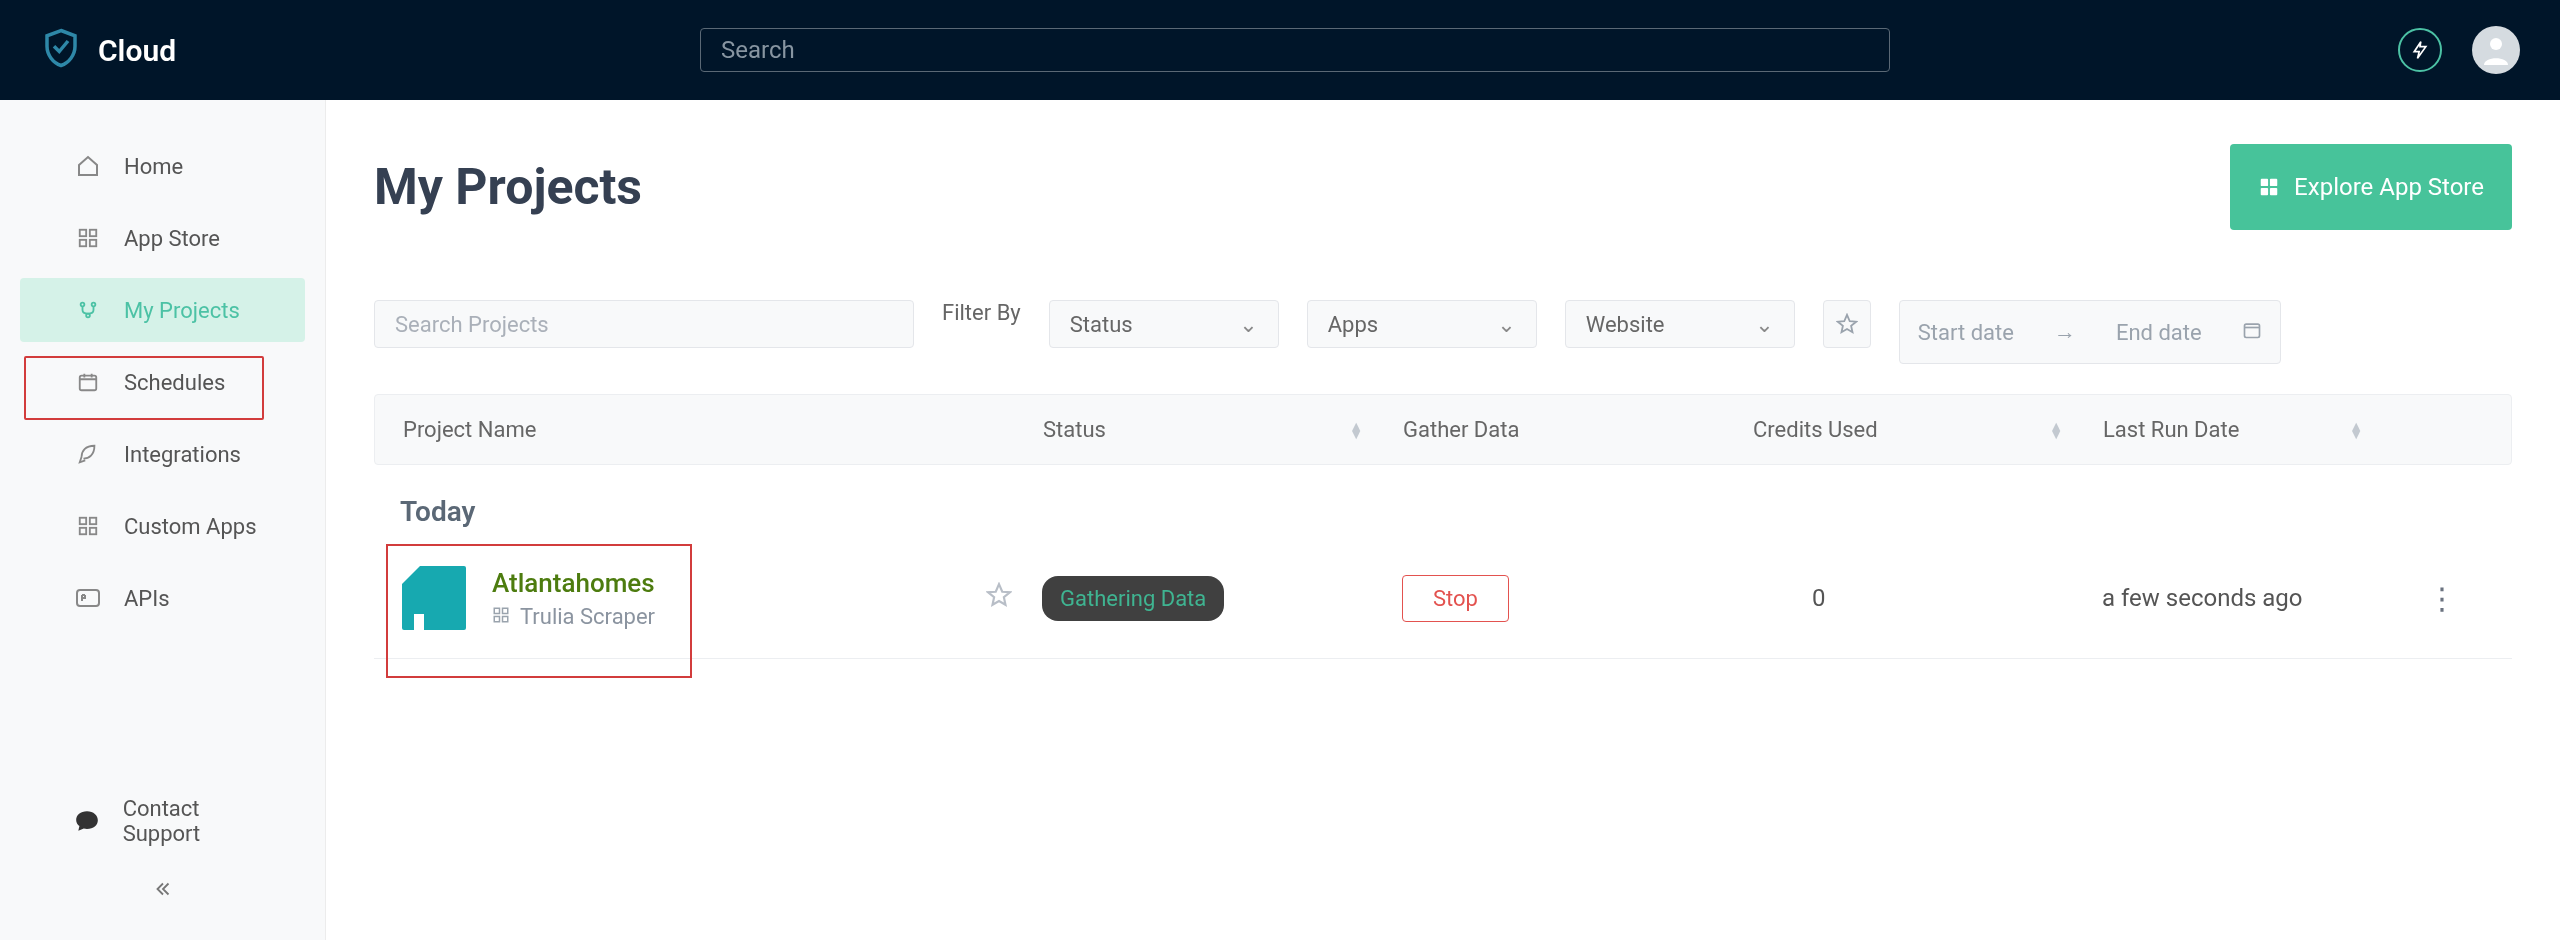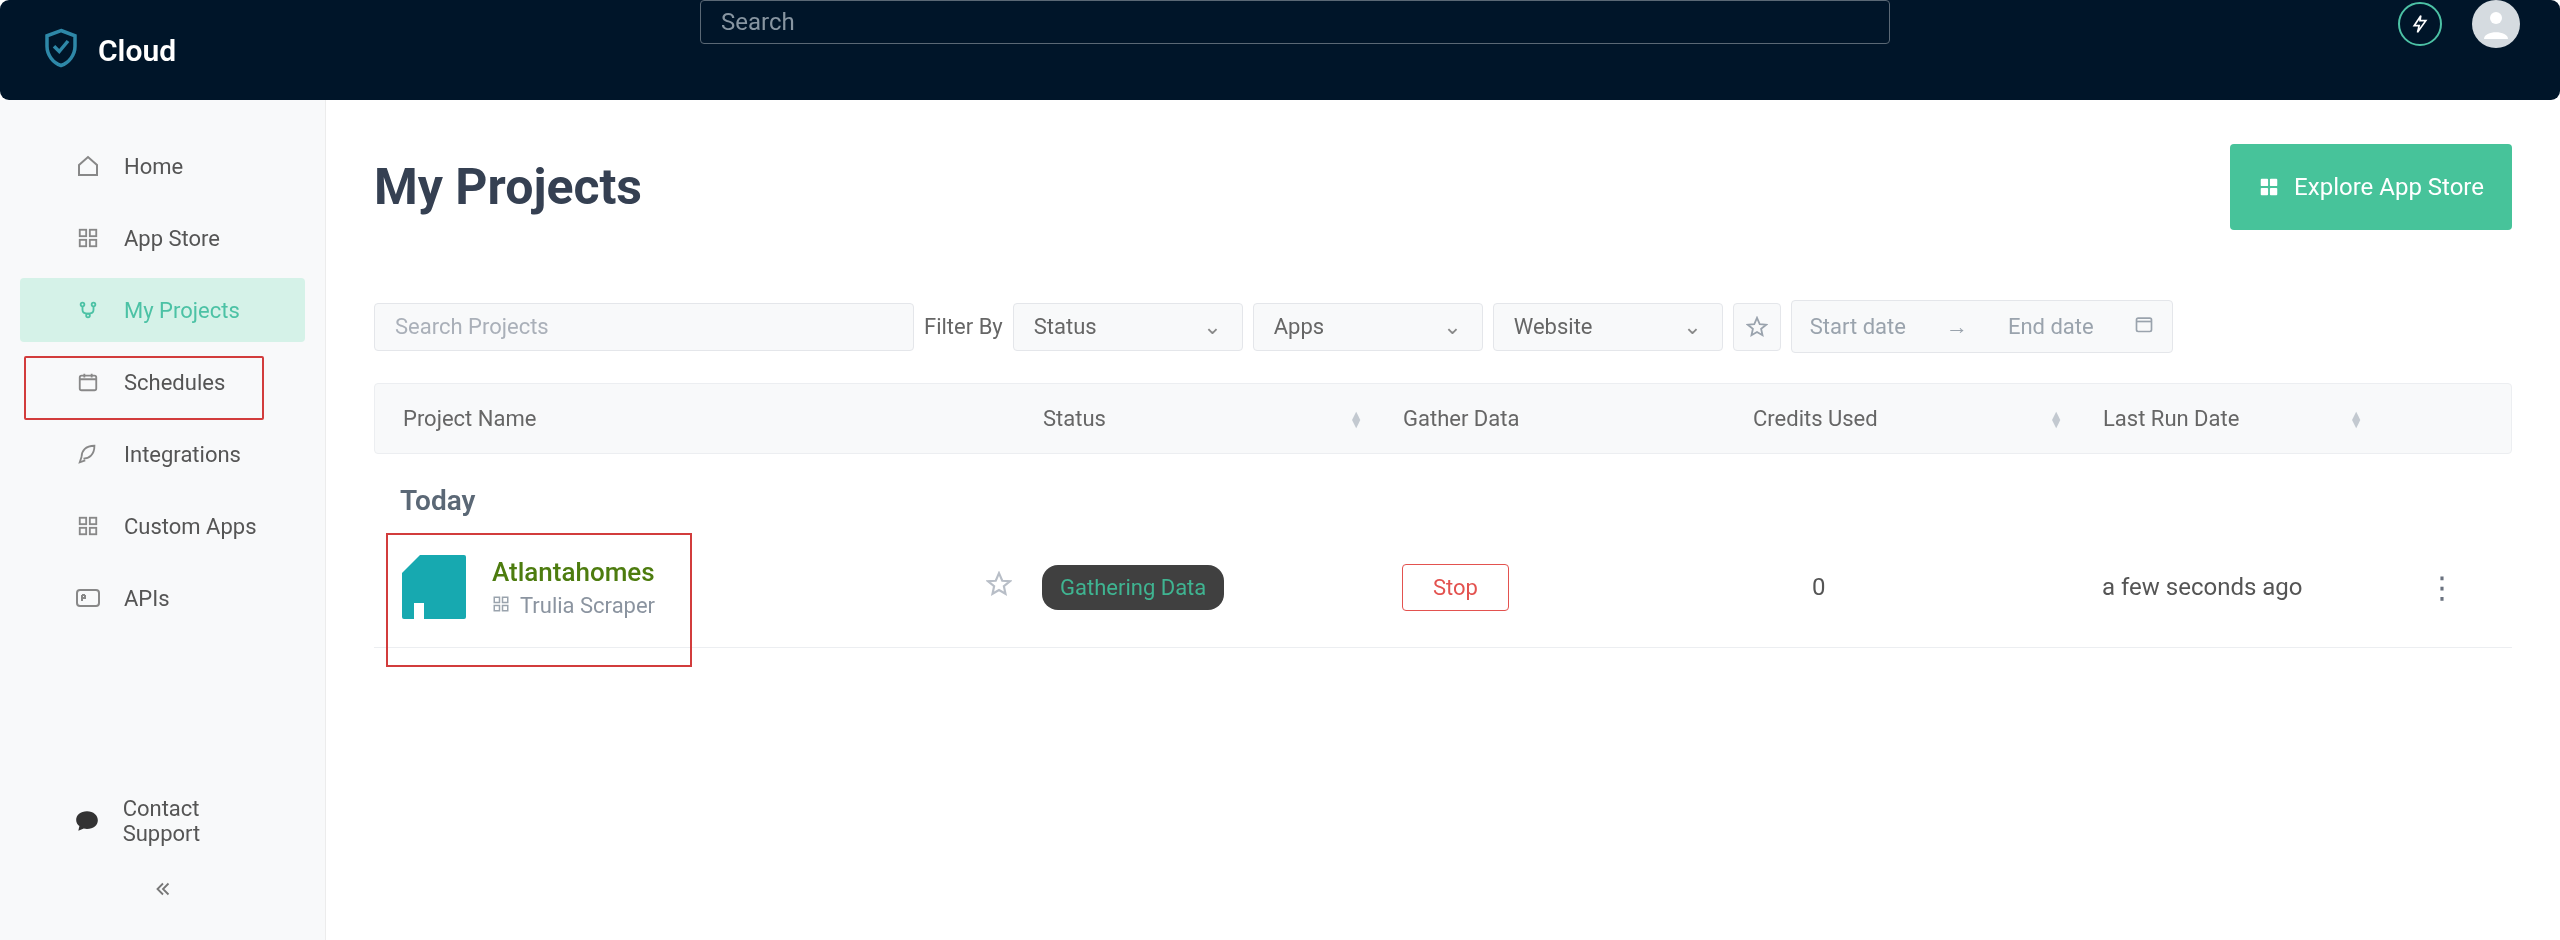--- a/index.html
+++ b/index.html
@@ -1,19 +1,19 @@
 <!DOCTYPE html>
 <html><head>
 <meta charset="utf-8">
 <style>
   * { margin: 0; padding: 0; box-sizing: border-box; font-family: -apple-system, BlinkMacSystemFont, "Segoe UI", Roboto, sans-serif; }
   body { background: #ffffff; width: 2560px; height: 940px; overflow: hidden; transform-origin: top left; }
 
   
-  .header { background: #001529; height: 100px; display: flex; padding: 0 40px; position: relative; border-radius: 9px; }
+  .header { background: #001529; height: 100px; display: flex; align-items: center; padding: 15px 40px; position: relative; }
   .logo-wrap { display: flex; align-items: center; gap: 16px; }
   .logo-icon svg { width: 42px; height: 42px; }
   .logo-text { color: #fff; font-size: 30px; font-weight: 600; }
   .search-wrap { position: absolute; left: 700px; width: 1190px; }
   .search-input { width: 100%; height: 44px; background: transparent; border: 1px solid #5a6875; border-radius: 4px; color: #fff; font-size: 24px; padding: 0 20px; }
   .search-input::placeholder { color: #8795a1; }
   .header-right { position: absolute; right: 40px; display: flex; align-items: center; gap: 30px; }
   .bolt-icon { width: 44px; height: 44px; border: 2px solid #4cc2a5; border-radius: 50%; display: flex; align-items: center; justify-content: center; color:#fff; }
   .avatar { width: 48px; height: 48px; border-radius: 50%; background: #d5dbe0; display:flex; align-items:center; justify-content:center; }
   .avatar svg { width: 36px; height: 36px; fill: #fff; }
@@ -32,28 +32,28 @@
   .collapse-btn { display:flex; justify-content:center; padding-top: 10px; color:#777; }
 
   
   .main { flex: 1; padding: 44px 48px; background: #fff; }
   .page-header { display:flex; justify-content: space-between; align-items:center; }
   .page-title { font-size: 50px; font-weight: 700; color: #354052; }
   .explore-btn { background: #47c39a; color: #fff; border:none; border-radius: 4px; padding: 29px 28px; font-size: 24px; display:flex; align-items:center; gap: 14px; cursor:pointer; }
   .explore-btn .grid-ic { width:22px; height:22px; }
 
   
-  .filters { display:flex; align-items:center; gap: 10px; margin-top: 70px; }
+  .filters { display:flex; gap: 28px; margin-top: 70px; }
   .proj-search { width: 540px; height: 48px; border: 1px solid #e4e6ea; border-radius: 4px; background: #f8f9fa; padding: 0 20px; font-size: 22px; color:#555;}
   .proj-search::placeholder { color: #aab0b9; }
   .filter-label { font-size: 22px; color: #666; }
   .dropdown { height: 48px; min-width: 230px; border: 1px solid #e4e6ea; border-radius: 4px; background:#f8f9fa; display:flex; align-items:center; justify-content: space-between; padding: 0 20px; font-size: 22px; color: #666; cursor:pointer; }
   .chev { color:#888; }
   .star-btn { width:48px; height:48px; border:1px solid #e4e6ea; border-radius:4px; background:#f8f9fa; display:flex; align-items:center; justify-content:center; cursor:pointer; color:#9aa3ad;}
-  .date-range { height:53px; border:1px solid #e4e6ea; border-radius:4px; background:#f8f9fa; display:flex; align-items:center; gap: 40px; padding: 0 18px; font-size:22px; color:#9aa3ad; cursor:pointer; }
+  .date-range { height:64px; border:1px solid #e4e6ea; border-radius:4px; background:#f8f9fa; display:flex; align-items:center; gap: 40px; padding: 0 18px; font-size:22px; color:#9aa3ad; cursor:pointer; }
 
   
   .table-head { display:grid; grid-template-columns: 640px 360px 350px 350px 300px 80px; align-items:center; background:#f8f9fa; border:1px solid #eceef1; border-radius:4px; margin-top: 30px; padding: 22px 28px; font-size: 22px; color: #666; }
   .th-sort { display:flex; align-items:center; gap:10px; justify-content:space-between; padding-right: 40px;}
   .sort-arrows { color:#c3c9d0; display:flex; flex-direction:column; line-height: 8px; font-size:14px;}
 
   
   .section-label { font-size: 28px; font-weight:600; color:#5b6876; margin: 30px 0 10px 26px; }
 
   

